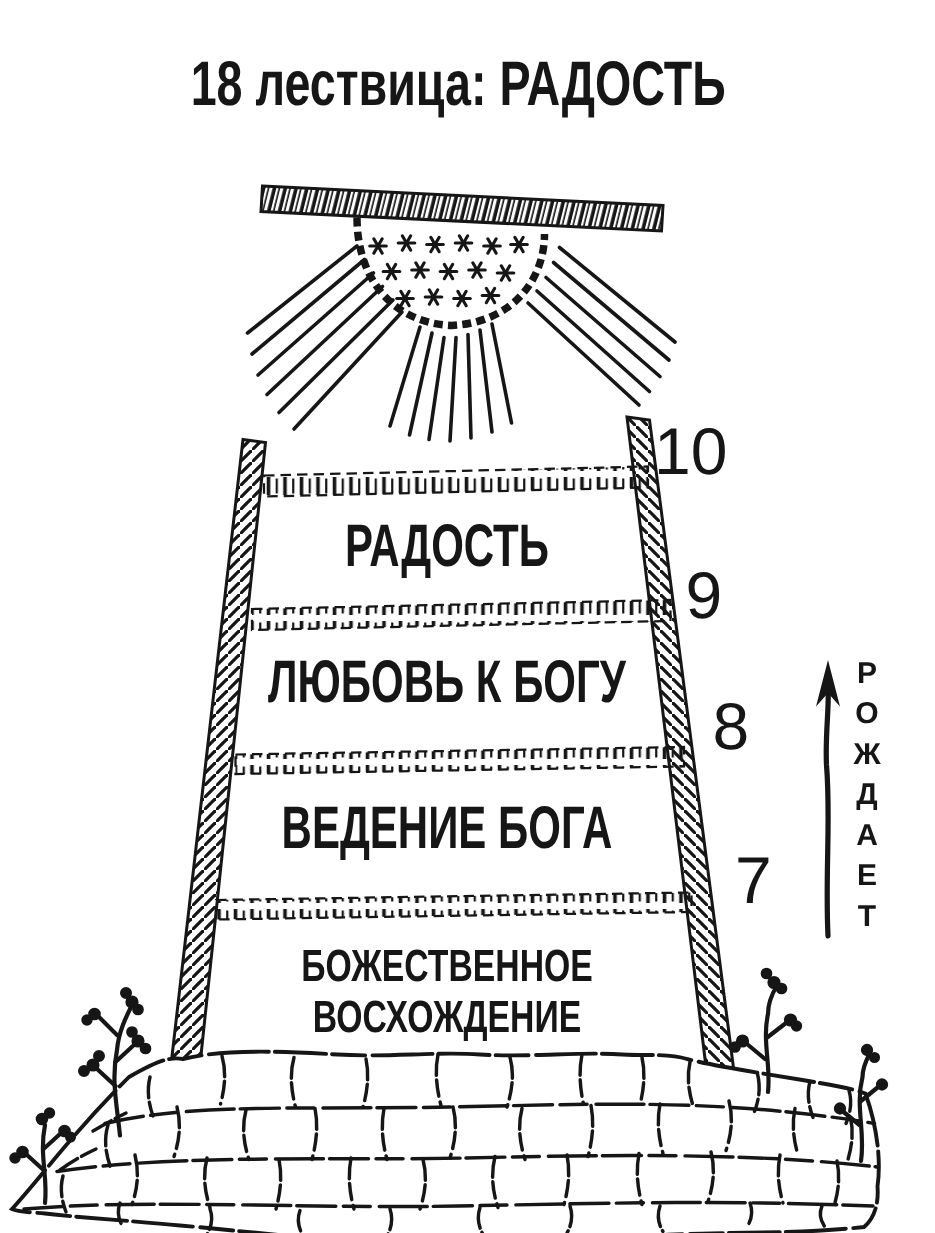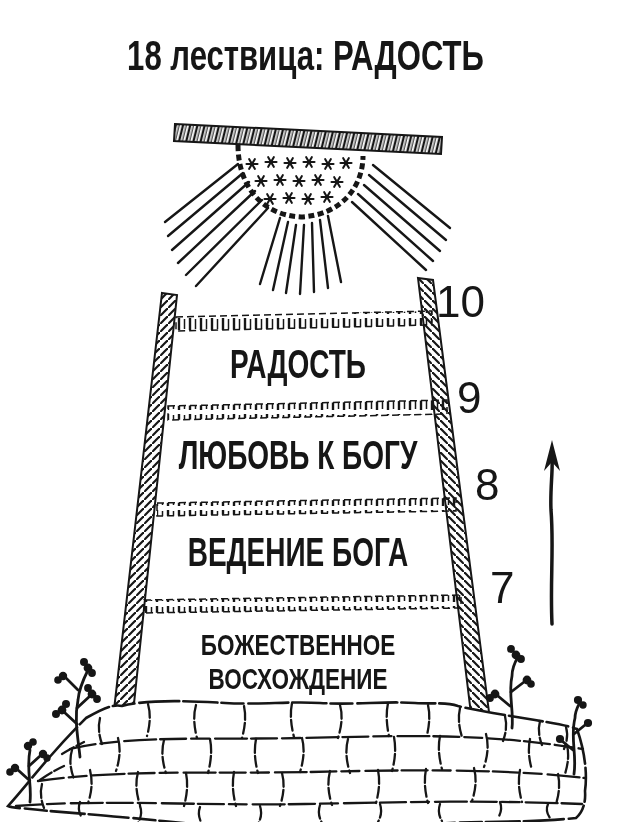--- a/index.html
+++ b/index.html
@@ -250,13 +250,14 @@
   <div class="lbl-base">
     <div>БОЖЕСТВЕННОЕ</div>
     <div>ВОСХОЖДЕНИЕ</div>
   </div>
 
   <div class="txt num num-10">10</div>
   <div class="txt num num-9">9</div>
   <div class="txt num num-8">8</div>
   <div class="txt num num-7">7</div>
 
+  <div class="vword">РОЖДАЕТ</div>
 </div>
 
 </body></html>

